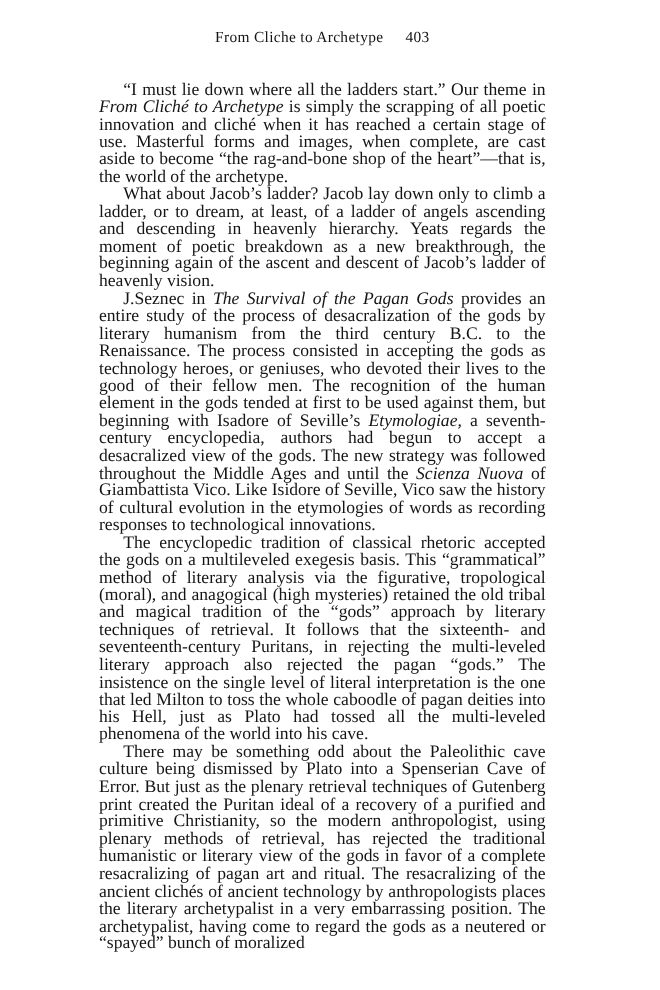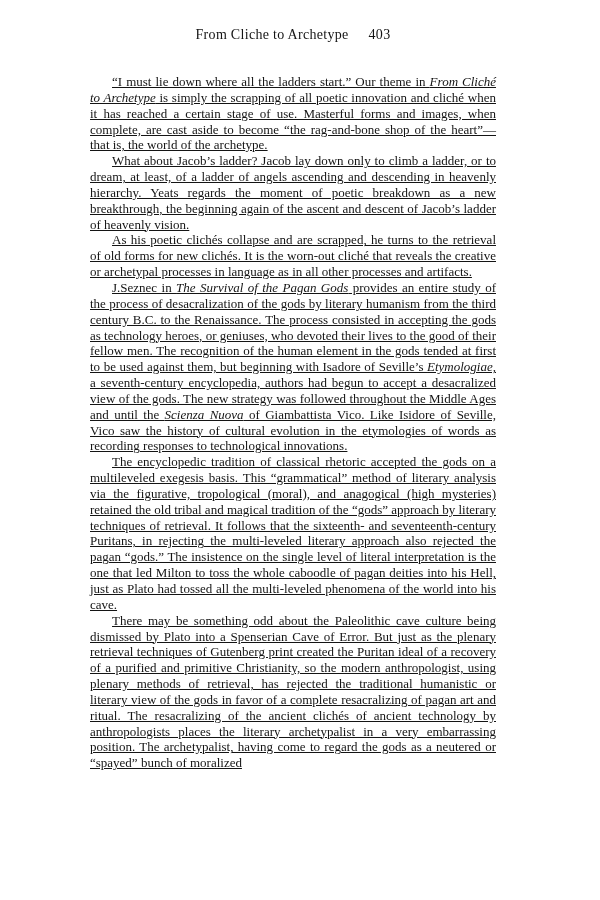--- a/index.html
+++ b/index.html
@@ -22,25 +22,24 @@
     display: flex;
     justify-content: center;
     align-items: baseline;
     gap: 20px;
     font-size: 14px;
     letter-spacing: 0.3px;
     white-space: nowrap;
     margin-bottom: 31px;
   }
   .page-body {
-    font-size: 13px;
+    font-size: 16px;
     line-height: 15.85px;
     text-align: justify;
     text-justify: inter-word;
-    text-decoration: underline;
   }
   .page-body p.para {
     margin: 0;
     padding: 0;
     text-indent: 22px;
   }
   .page-body p.para i {
     font-style: italic;
   }
 </style>
@@ -48,18 +47,17 @@
 <body>
 
 <div class="book-page">
   <div class="running-header">
     <span>From Cliche to Archetype</span>
     <span>403</span>
   </div>
   <div class="page-body">
       <p class="para"><span>“I must lie down where all the ladders start.” Our theme in </span><i>From Cliché to Archetype</i><span> is simply the scrapping of all poetic innovation and cliché when it has reached a certain stage of use. Masterful forms and images, when complete, are cast aside to become “the rag-and-bone shop of the heart”—that is, the world of the archetype.</span></p>
       <p class="para"><span>What about Jacob’s ladder? Jacob lay down only to climb a ladder, or to dream, at least, of a ladder of angels ascending and descending in heavenly hierarchy. Yeats regards the moment of poetic breakdown as a new breakthrough, the beginning again of the ascent and descent of Jacob’s ladder of heavenly vision.</span></p>
-      <p class="para"><span>As his poetic clichés collapse and are scrapped, he turns to the retrieval of old forms for new clichés. It is the worn-out cliché that reveals the creative or archetypal processes in language as in all other processes and artifacts.</span></p>
       <p class="para"><span>J.Seznec in </span><i>The Survival of the Pagan Gods</i><span> provides an entire study of the process of desacralization of the gods by literary humanism from the third century B.C. to the Renaissance. The process consisted in accepting the gods as technology heroes, or geniuses, who devoted their lives to the good of their fellow men. The recognition of the human element in the gods tended at first to be used against them, but beginning with Isadore of Seville’s </span><i>Etymologiae,</i><span> a seventh-century encyclopedia, authors had begun to accept a desacralized view of the gods. The new strategy was followed throughout the Middle Ages and until the </span><i>Scienza Nuova</i><span> of Giambattista Vico. Like Isidore of Seville, Vico saw the history of cultural evolution in the etymologies of words as recording responses to technological innovations.</span></p>
       <p class="para"><span>The encyclopedic tradition of classical rhetoric accepted the gods on a multileveled exegesis basis. This “grammatical” method of literary analysis via the figurative, tropological (moral), and anagogical (high mysteries) retained the old tribal and magical tradition of the “gods” approach by literary techniques of retrieval. It follows that the sixteenth- and seventeenth-century Puritans, in rejecting the multi-leveled literary approach also rejected the pagan “gods.” The insistence on the single level of literal interpretation is the one that led Milton to toss the whole caboodle of pagan deities into his Hell, just as Plato had tossed all the multi-leveled phenomena of the world into his cave.</span></p>
       <p class="para"><span>There may be something odd about the Paleolithic cave culture being dismissed by Plato into a Spenserian Cave of Error. But just as the plenary retrieval techniques of Gutenberg print created the Puritan ideal of a recovery of a purified and primitive Christianity, so the modern anthropologist, using plenary methods of retrieval, has rejected the traditional humanistic or literary view of the gods in favor of a complete resacralizing of pagan art and ritual. The resacralizing of the ancient clichés of ancient technology by anthropologists places the literary archetypalist in a very embarrassing position. The archetypalist, having come to regard the gods as a neutered or “spayed” bunch of moralized</span></p>
     </div>
 </div>
 
 </body></html>

